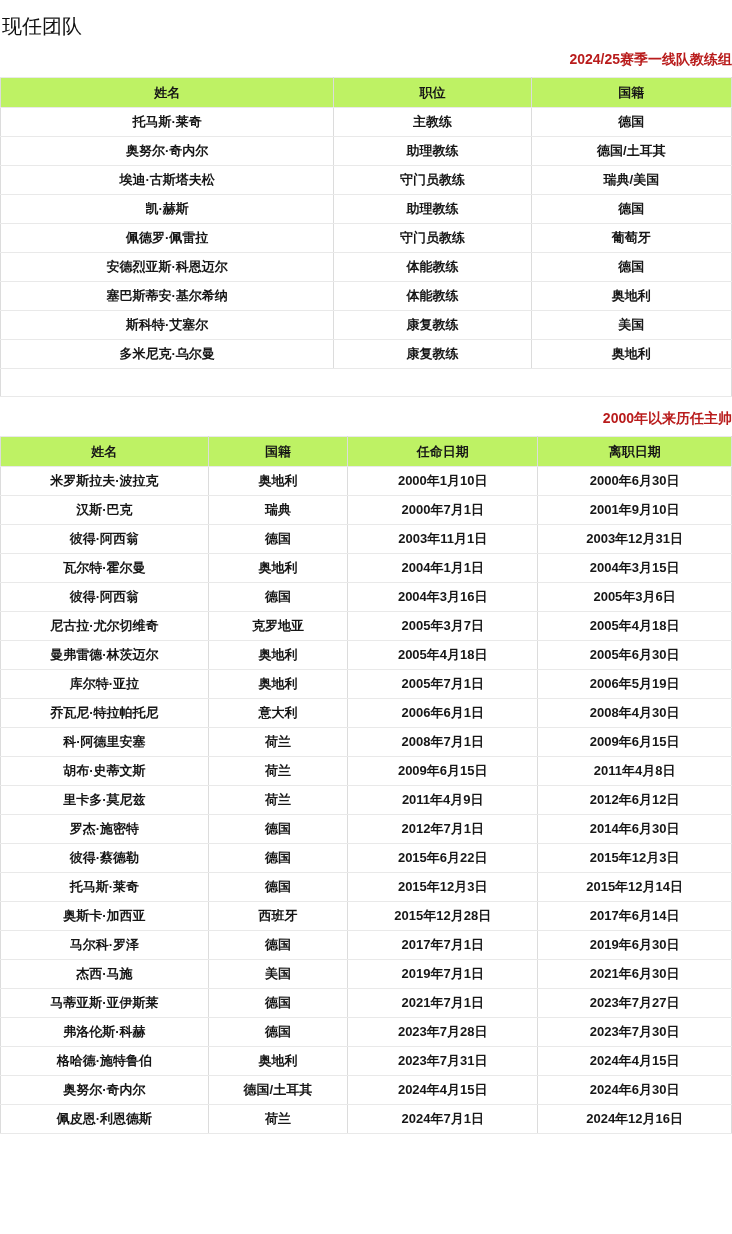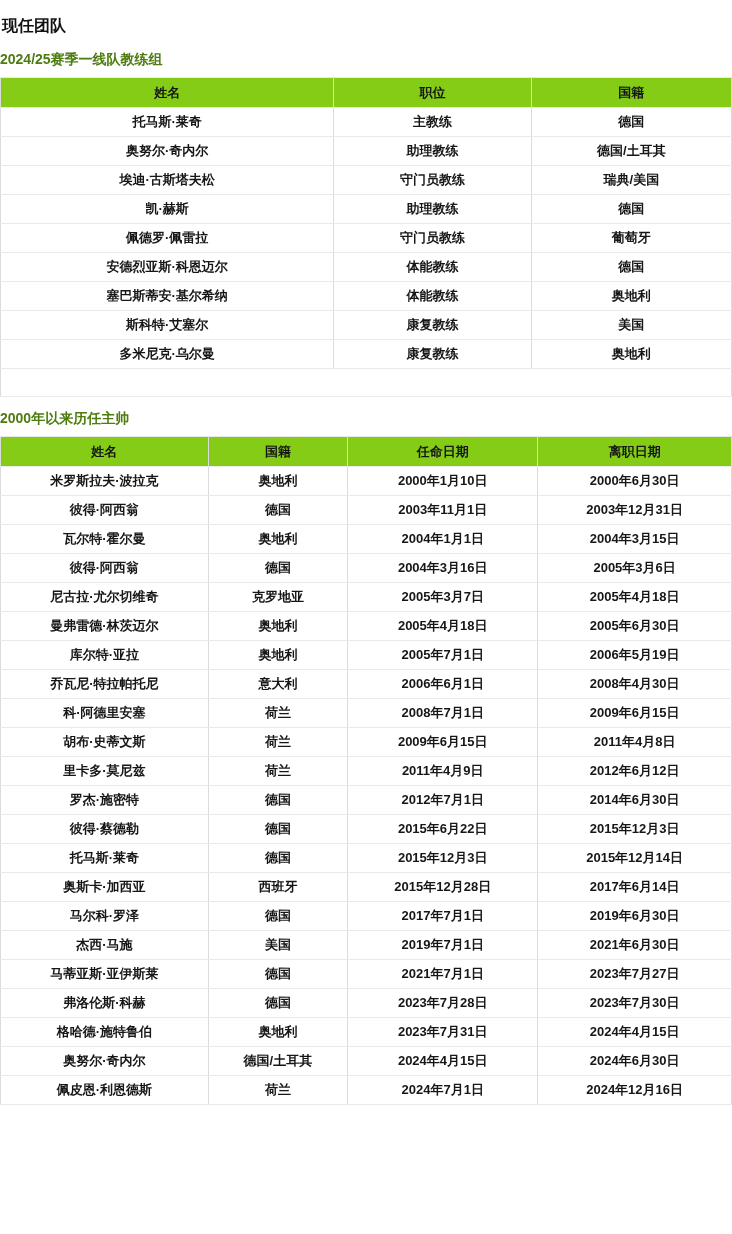--- a/index.html
+++ b/index.html
@@ -8,60 +8,60 @@
     background: #ffffff;
     color: #161616;
     font-family: "Liberation Sans", "DejaVu Sans", sans-serif;
   }
   body {
     width: 732px;
   }
   main { display: block; }
 
   h2.section-heading {
-    font-size: 16px;
+    font-size: 20px;
     line-height: 24px;
-    font-weight: 700;
+    font-weight: 400;
     margin: 14px 0 0 2px;
     color: #111;
   }
   section.second h2.section-heading {
     margin-top: 18px;
   }
 
   table.data-table {
     width: 732px;
     border-collapse: collapse;
     table-layout: fixed;
     border: 1px solid #dcdcdc;
   }
   table.data-table caption {
     caption-side: top;
-    text-align: left;
+    text-align: right;
     font-size: 14px;
     line-height: 18px;
     font-weight: 700;
     padding: 12px 0 9px 0;
-    color: #4d7c0f;
+    color: #b91c1c;
   }
   table.data-table th,
   table.data-table td {
     border: 1px solid;
     border-color: #e9e9e9 #dcdcdc;
     text-align: center;
     vertical-align: middle;
     font-size: 13px;
     font-weight: 700;
     padding: 0 4px;
     overflow: hidden;
     white-space: nowrap;
   }
   table.data-table th {
     height: 29px;
-    background: #84cc16;
+    background: #bef264;
   }
   table.data-table td {
     height: 28px;
     background: #ffffff;
   }
   table.data-table tfoot td.empty {
     height: 27px;
     border-left: none;
     border-right: none;
     border-top: 1px solid #e9e9e9;
@@ -163,20 +163,26 @@
           </tr>
       </thead>
       <tbody>
           <tr>
             <td>米罗斯拉夫·波拉克</td>
             <td>奥地利</td>
             <td>2000年1月10日</td>
             <td>2000年6月30日</td>
           </tr>
           <tr>
+            <td>汉斯·巴克</td>
+            <td>瑞典</td>
+            <td>2000年7月1日</td>
+            <td>2001年9月10日</td>
+          </tr>
+          <tr>
             <td>彼得·阿西翁</td>
             <td>德国</td>
             <td>2003年11月1日</td>
             <td>2003年12月31日</td>
           </tr>
           <tr>
             <td>瓦尔特·霍尔曼</td>
             <td>奥地利</td>
             <td>2004年1月1日</td>
             <td>2004年3月15日</td>

